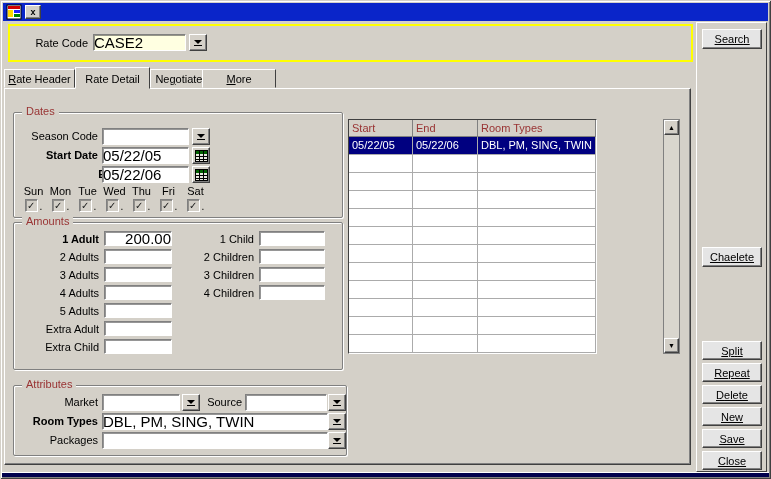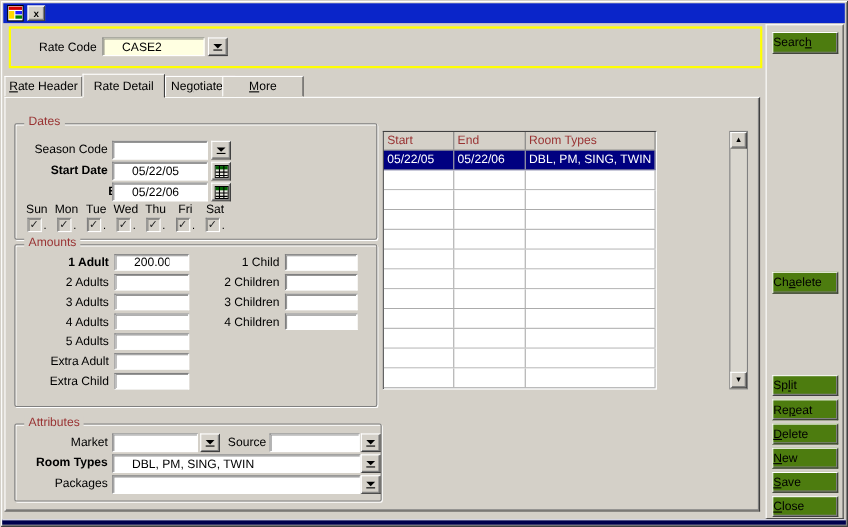--- a/index.html
+++ b/index.html
@@ -19,21 +19,21 @@
   .titlebar { position:absolute; left:3px; top:3px; width:765px; height:18px;
     background:#0a25c9; display:flex; align-items:center; padding:0 3px; gap:3px; }
   .title-text { color:#fff; font-weight:bold; flex:1; font-size:11px; white-space:nowrap;
     text-shadow: 1px 1px 0 rgba(0,0,0,.4); }
   .close-btn { width:16px; height:14px; background:#d4d0c8; border:1px solid;
     border-color:#fff #404040 #404040 #fff; box-shadow:inset -1px -1px 0 #808080;
     font-size:9px; font-weight:bold; line-height:12px; text-align:center; cursor:default; }
   .field { position:absolute; height:17px; background:#fff; border:1px solid #808080;
     border-right-color:#fff; border-bottom-color:#fff;
     box-shadow: inset 1px 1px 0 rgba(64,64,64,.55);
-    font-family:"Liberation Sans", sans-serif; font-size:11px; padding:0 17px; outline:none; color:#000; }
+    font-family:"Liberation Sans", sans-serif; font-size:15px; padding:0 0; outline:none; color:#000; }
   .lbl { position:absolute; text-align:right; white-space:nowrap; }
   .b { font-weight:bold; }
 
   .lov-btn, .cal-btn { position:absolute; width:18px; height:17px; background:#d4d0c8;
     border:1px solid; border-color:#fff #404040 #404040 #fff;
     box-shadow: inset -1px -1px 0 #808080; display:flex; align-items:center; justify-content:center; }
   .lov-glyph { display:block; }
   .lov-glyph .tri { display:block; width:0; height:0; margin:0 auto;
     border-left:4px solid transparent; border-right:4px solid transparent; border-top:4px solid #000; }
   .lov-glyph .bar { display:block; width:8px; height:1px; background:#000; margin-top:1px; }
@@ -85,23 +85,23 @@
   .vscroll { position:absolute; right:0; top:0; width:17px; height:235px;
     background:#d9d6ce; border:1px solid #808080; }
   .sb-btn { position:absolute; left:0; width:15px; height:15px; background:#d4d0c8;
     border:1px solid; border-color:#fff #404040 #404040 #fff;
     box-shadow: inset -1px -1px 0 #808080; font-size:7px; line-height:13px; text-align:center; }
   .sb-up { top:0; } .sb-down { bottom:0; }
 
   
   .right-panel { position:absolute; left:696px; top:22px; width:71px; height:450px;
     border:1px solid; border-color:#fff #404040 #404040 #fff; }
-  .pbtn { position:absolute; left:5px; width:60px; height:20px; background:#4d7c0f;
+  .pbtn { position:absolute; left:5px; width:60px; height:20px; background:#e5e5e5;
     border:1px solid; border-color:#fff #404040 #404040 #fff;
-    box-shadow: inset -1px -1px 0 #808080; text-align:left; line-height:18px; cursor:default; }
+    box-shadow: inset -1px -1px 0 #808080; text-align:center; line-height:18px; cursor:default;text-decoration:underline; }
 
   .mn { text-decoration:underline; }
 </style>
 </head>
 <body>
 
 <div class="window">
 
   <div class="titlebar">
     <svg width="16" height="16">

